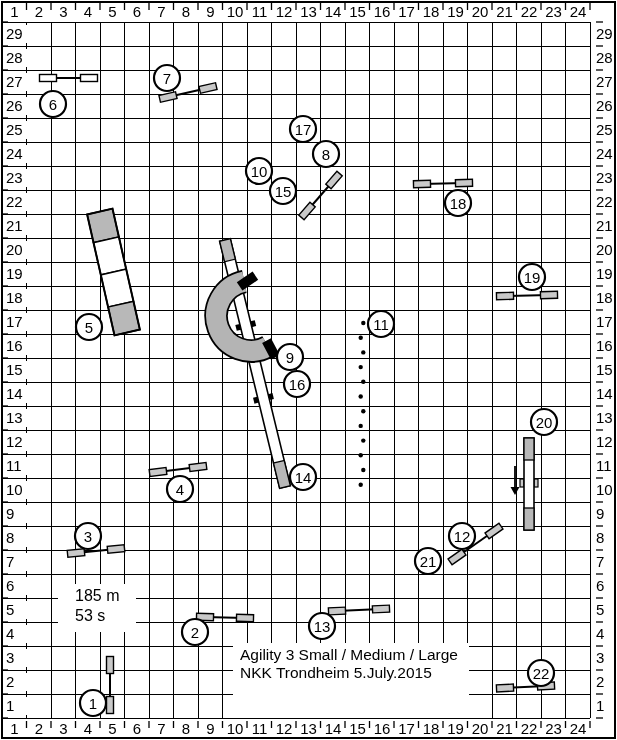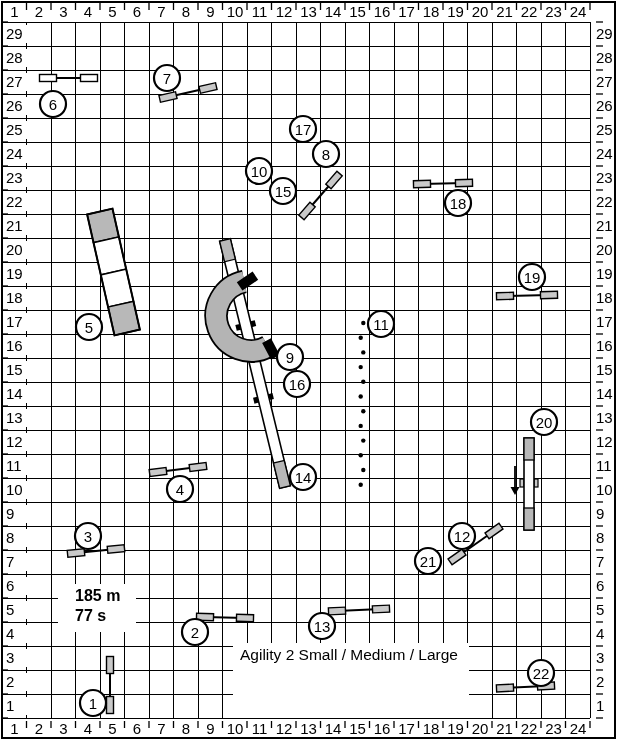--- a/index.html
+++ b/index.html
@@ -7,21 +7,21 @@
     position:relative;width:617px;height:740px;background:#fff;overflow:hidden;
     font-family:"Liberation Sans","DejaVu Sans",sans-serif;color:#000;
   }
   #course-svg{position:absolute;left:0;top:0;}
   .col-label{position:absolute;width:25px;text-align:center;font-size:15px;line-height:18px;}
   .row-label{position:absolute;width:22px;font-size:15px;line-height:18px;}
   .row-label.left{background:#fff;padding-left:2px;}
   .row-label.right{padding-left:4px;}
   #measure-box{
     position:absolute;left:58px;top:584px;width:78px;height:48px;background:#fff;
-    font-size:16px;line-height:20px;padding:2px 0 0 17px;box-sizing:border-box;font-weight:bold;
+    font-size:16px;line-height:20px;padding:2px 0 0 17px;box-sizing:border-box;
   }
   #info-box{
     position:absolute;left:233px;top:643px;width:236px;height:75px;background:#fff;
     font-size:15.5px;line-height:17.5px;padding:3px 0 0 7px;box-sizing:border-box;white-space:nowrap;
   }
 </style>
 </head>
 <body>
 
 <div id="stage">
@@ -392,25 +392,26 @@
         <text x="428" y="561.5" text-anchor="middle" dominant-baseline="central" font-size="15" fill="#000000">21</text>
       </g>
       <g>
         <circle cx="541" cy="673" r="13" fill="#ffffff" stroke="#000000" stroke-width="2.2"></circle>
         <text x="541" y="673.5" text-anchor="middle" dominant-baseline="central" font-size="15" fill="#000000">22</text>
       </g>
     </svg>
 
   <div id="measure-box">
     <div>185 m</div>
-    <div>77 s</div>
+    <div>53 s</div>
   </div>
 
   <div id="info-box">
-    <div>Agility 2 Small / Medium / Large</div>
+    <div>Agility 3 Small / Medium / Large</div>
+    <div>NKK Trondheim 5.July.2015</div>
   </div>
 <div class="col-label" style="left: 2px; top: 3px;">1</div>
     <div class="col-label" style="left: 2px; top: 720px;">1</div>
     <div class="col-label" style="left: 26.5px; top: 3px;">2</div>
     <div class="col-label" style="left: 26.5px; top: 720px;">2</div>
     <div class="col-label" style="left: 51px; top: 3px;">3</div>
     <div class="col-label" style="left: 51px; top: 720px;">3</div>
     <div class="col-label" style="left: 75.5px; top: 3px;">4</div>
     <div class="col-label" style="left: 75.5px; top: 720px;">4</div>
     <div class="col-label" style="left: 100px; top: 3px;">5</div>

